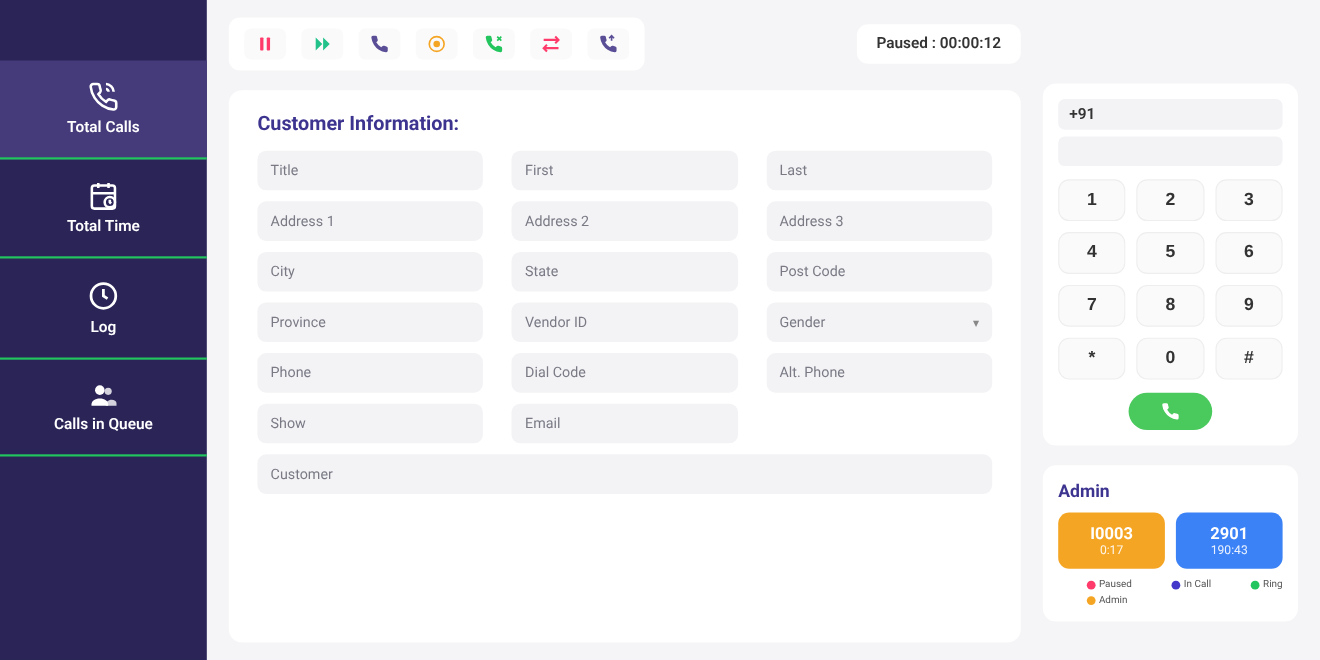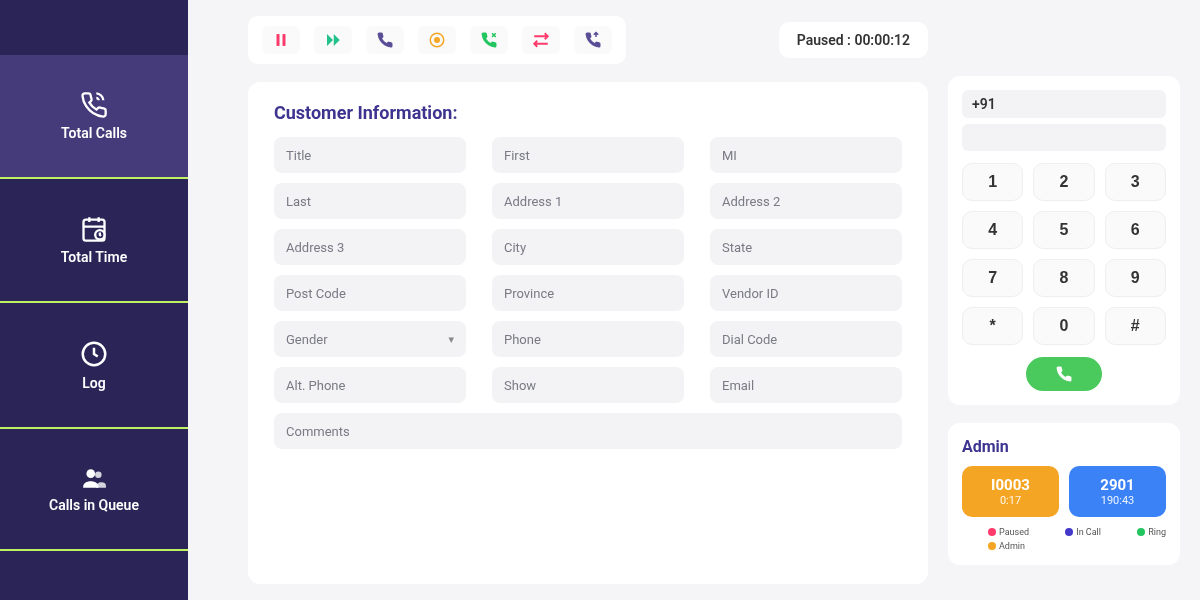--- a/index.html
+++ b/index.html
@@ -16,35 +16,34 @@
       background: #2a2457;
       display: flex;
       flex-direction: column;
       padding-top: 55px;
     }
     .sidebar-item {
       display: flex;
       flex-direction: column;
       align-items: center;
       justify-content: center;
-      padding: 36px 0;
+      padding: 19px 0;
       color: #fff;
-      border-bottom: 2px solid #bef264;
+      border-bottom: 2px solid #22c55e;
       cursor: pointer;
     }
     .sidebar-item.active { background: #453b7a; }
     .sidebar-item svg { margin-bottom: 6px; }
     .sidebar-item-label { font-size: 14px; font-weight: 600; }
 
     .main {
       flex: 1;
       padding: 16px 20px;
       display: flex;
       gap: 20px;
-      margin-left: 40px;
     }
     .toolbar-row {
       display: flex;
       align-items: center;
       justify-content: space-between;
       margin-bottom: 18px;
     }
     .left-col { flex: 1; display: flex; flex-direction: column; }
     .toolbar {
       display: flex;
@@ -254,23 +253,20 @@
     <div class="form-card">
       <h2 class="form-title">Customer Information:</h2>
       <div class="form-grid">
         <div class="form-field">
             <span class="form-label">Title</span>
           </div>
         <div class="form-field">
             <span class="form-label">First</span>
           </div>
         <div class="form-field">
-            <span class="form-label">MI</span>
-          </div>
-        <div class="form-field">
             <span class="form-label">Last</span>
           </div>
         <div class="form-field">
             <span class="form-label">Address 1</span>
           </div>
         <div class="form-field">
             <span class="form-label">Address 2</span>
           </div>
         <div class="form-field">
             <span class="form-label">Address 3</span>
@@ -303,21 +299,21 @@
         <div class="form-field">
             <span class="form-label">Alt. Phone</span>
           </div>
         <div class="form-field">
             <span class="form-label">Show</span>
           </div>
         <div class="form-field">
             <span class="form-label">Email</span>
           </div>
         <div class="form-field-full">
-            <span class="form-label">Comments</span>
+            <span class="form-label">Customer</span>
           </div>
       </div>
     </div>
   </div>
 
   <div class="right-col">
     <div class="dialpad-card">
       <div class="dial-input-row">
         <div class="country-code">+91</div>
         <input class="dial-input" style="">

